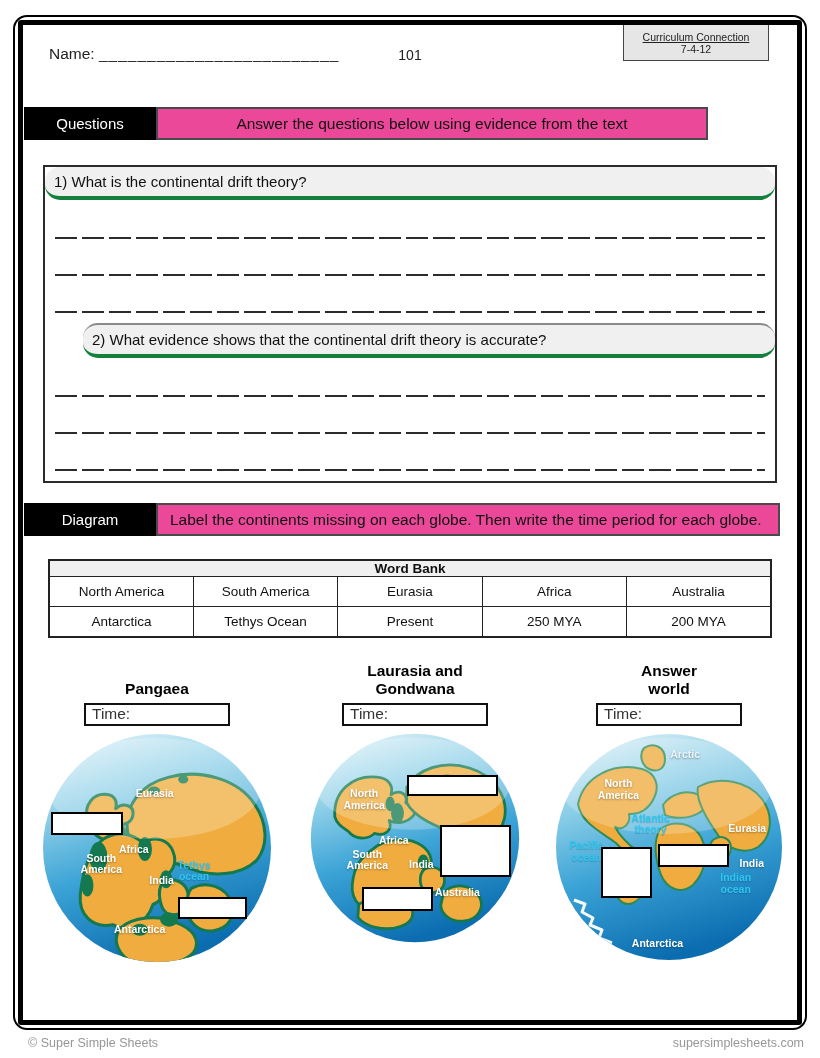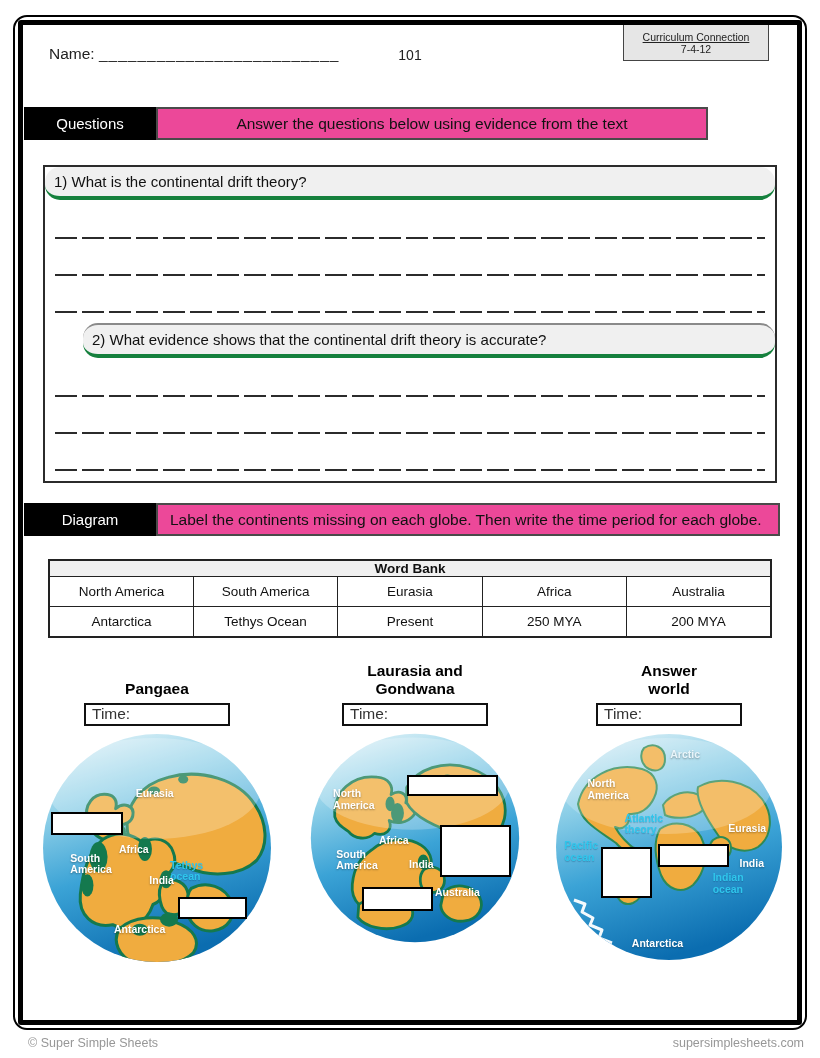--- a/index.html
+++ b/index.html
@@ -79,21 +79,21 @@
     margin-top:5px; width:146px; height:23px; background:#fff; border:2px solid #111;
     font-size:15.5px; color:#333; padding:0 6px; display:flex; align-items:center; cursor:text;
   }
   .globe-wrap { position:relative; margin-top:6px; }
   .gs1 { width:232px; height:232px; }
   .gs2 { width:212px; height:212px; }
   .gs3 { width:230px; height:230px; }
   .globe-wrap svg { position:absolute; inset:0; width:100%; height:100%; }
   .glabel {
     position:absolute; transform:translate(-50%,-50%);
-    color:#fff; font-size:10.5px; font-weight:bold; line-height:11.5px; 
+    color:#fff; font-size:10.5px; font-weight:bold; line-height:11.5px; text-align:center;
     text-shadow:0 1px 2px rgba(0,0,0,.35); white-space:nowrap; pointer-events:none;
   }
   .glabel.wrap { white-space:normal; width:62px; }
   .glabel.ocean { color:#2fc6ec; text-shadow:0 1px 1px rgba(0,40,80,.25); }
   .glabel.faint { color:#e9f5fa; }
   .blank {
     position:absolute; background:#fff; border:2px solid #000; cursor:text;
   }
   
   .footer-row {

